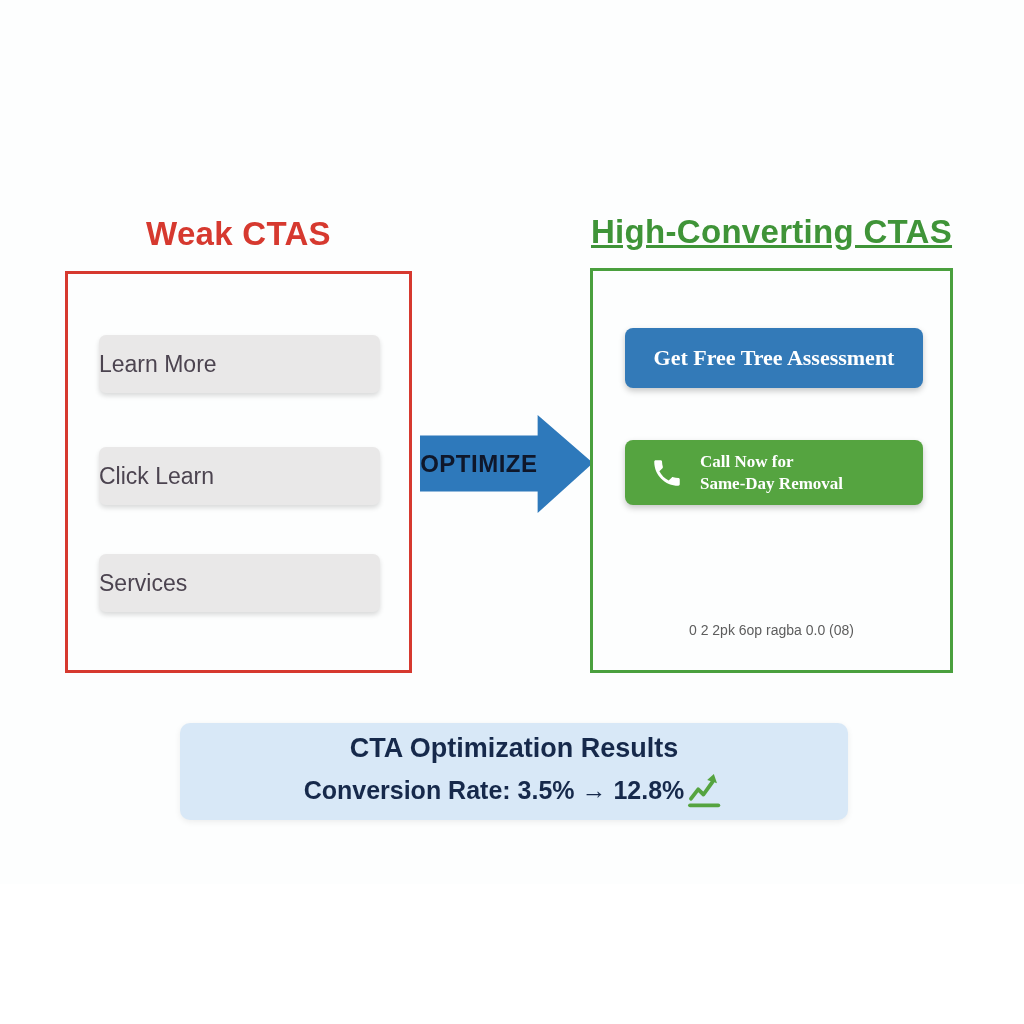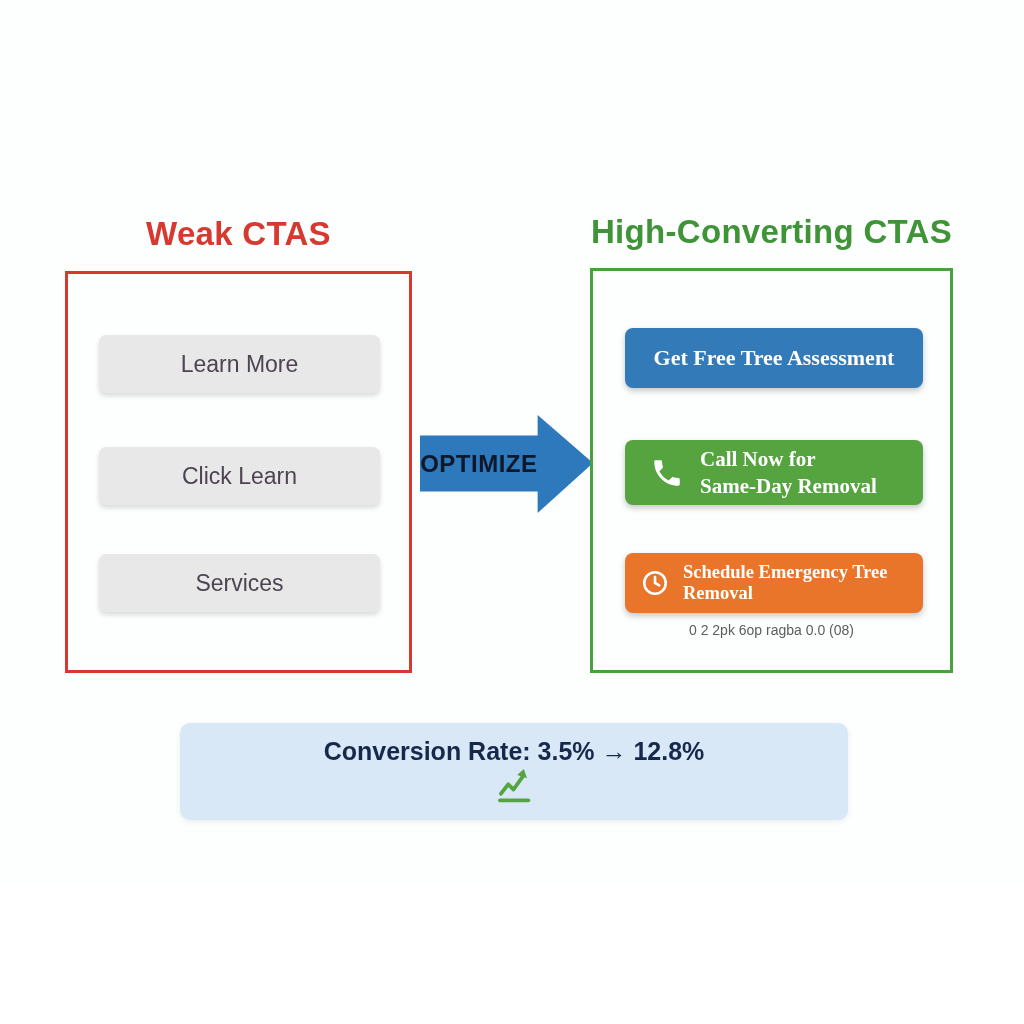--- a/index.html
+++ b/index.html
@@ -13,38 +13,38 @@
   }
   
   .panel-title{
     position:absolute;
     text-align:center;
     font-size:33px;
     font-weight:700;
     letter-spacing:.3px;
   }
   #weak-title{left:65px;top:215px;width:347px;color:var(--red);}
-  #strong-title{left:580px;top:213px;width:383px;color:var(--green_title);}
+  #strong-title{left:580px;top:213px;width:383px;color:var(--green_title);text-decoration:underline;}
   
   .panel{position:absolute;box-sizing:border-box;background:transparent;}
   #left-panel{
     left:65px;top:271px;width:347px;height:402px;
     border:3px solid var(--red);
   }
   #right-panel{
     left:590px;top:268px;width:363px;height:405px;
     border:3px solid var(--green_border);
   }
   
   .gray-btn{
     position:absolute;left:31px;width:281px;height:58px;
     background:var(--gray_button_bg);
     border-radius:7px;
     box-shadow:0 3px 5px rgba(0,0,0,.14);
-    display:flex;align-items:center;justify-content:center;
+    display:flex;align-items:center;justify-content:flex-start;
     font-size:23px;color:var(--gray_text);
     cursor:pointer;
   }
   #gray-btn-1{top:61px;}
   #gray-btn-2{top:173px;}
   #gray-btn-3{top:280px;}
   
   .cta-btn{
     position:absolute;left:32px;width:298px;
     border-radius:8px;
@@ -54,21 +54,21 @@
     box-sizing:border-box;
     cursor:pointer;
     font-family:Liberation Serif, serif;
   }
   #cta-blue{
     top:57px;height:60px;background:var(--blue);
     justify-content:center;font-size:22px;
   }
   #cta-green{
     top:169px;height:65px;background:var(--green_button);
-    padding-left:25px;gap:16px;font-size:21px;line-height:1.28;
+    padding-left:25px;gap:16px;font-size:17px;line-height:1.28;
   }
   #cta-orange{
     top:282px;height:60px;background:var(--orange);
     padding-left:15px;gap:13px;font-size:18.5px;
   }
   .cta-icon{flex:0 0 auto;display:block;}
   #right-caption{
     position:absolute;left:0;right:0;top:351px;
     text-align:center;font-size:14px;color:var(--caption_gray);
   }
@@ -87,21 +87,21 @@
   
   #results-box{
     position:absolute;left:180px;top:723px;width:668px;height:97px;
     background:var(--results_bg);
     border-radius:10px;
     box-shadow:0 2px 6px rgba(0,0,0,.07);
     display:flex;flex-direction:column;align-items:center;justify-content:center;
     gap:7px;color:var(--navy);
   }
   #results-title{font-size:27px;font-weight:700;}
-  #results-subtitle-row{display:flex;align-items:center;flex-direction:column;}
+  #results-subtitle-row{display:flex;align-items:center;}
   #results-subtitle{font-size:25px;font-weight:700;}
 </style>
 </head>
 <body>
 
 <div id="canvas">
 
   <div id="weak-title" class="panel-title">Weak CTAS</div>
 
   <div id="strong-title" class="panel-title">High-Converting CTAS</div>
@@ -131,32 +131,26 @@
     <div id="cta-green" class="cta-btn">
       <svg class="cta-icon" width="34" height="34" viewBox="0 0 24 24">
         <path fill="#ffffff" d="M6.62 10.79c1.44 2.83 3.76 5.14 6.59 6.59l2.2-2.2c.27-.27.67-.36 1.02-.24 1.12.37 2.33.57 3.57.57.55 0 1 .45 1 1V20c0 .55-.45 1-1 1-9.39 0-17-7.61-17-17 0-.55.45-1 1-1h3.5c.55 0 1 .45 1 1 0 1.25.2 2.45.57 3.57.11.35.03.74-.25 1.02l-2.2 2.2z"></path>
       </svg>
       <span>
         <span>Call Now for</span><br>
         <span>Same-Day Removal</span>
       </span>
     </div>
 
-    <div id="cta-orange" class="cta-btn">
-      <svg class="cta-icon" width="30" height="30" viewBox="0 0 24 24">
-        <circle cx="12" cy="12" r="8.6" fill="none" stroke="#ffffff" stroke-width="2.1"></circle>
-        <path d="M12 7.2V12l3.4 1.9" fill="none" stroke="#ffffff" stroke-width="2.1" stroke-linecap="round"></path>
-      </svg>
-      <span>Schedule Emergency Tree Removal</span>
-    </div>
 
     <div id="right-caption">0 2 2pk 6op ragba 0.0 (08)</div>
   </div>
 
   <div id="results-box">
+    <div id="results-title">CTA Optimization Results</div>
     <div id="results-subtitle-row">
       <span id="results-subtitle">Conversion Rate: 3.5% → 12.8%</span>
       <svg width="40" height="40" viewBox="0 0 24 24">
         <path d="M3.6 20.6h17" fill="none" stroke="#55a440" stroke-width="2.3" stroke-linecap="round"></path>
         <path d="M4.2 16.6l4.3-5.6 3.2 3.1 5.3-7.4" fill="none" stroke="#55a440" stroke-width="2.3" stroke-linecap="round" stroke-linejoin="round"></path>
         <polygon points="17.9,1.8 13.9,5.4 19.8,7.4" fill="#55a440"></polygon>
       </svg>
     </div>
   </div>
 

